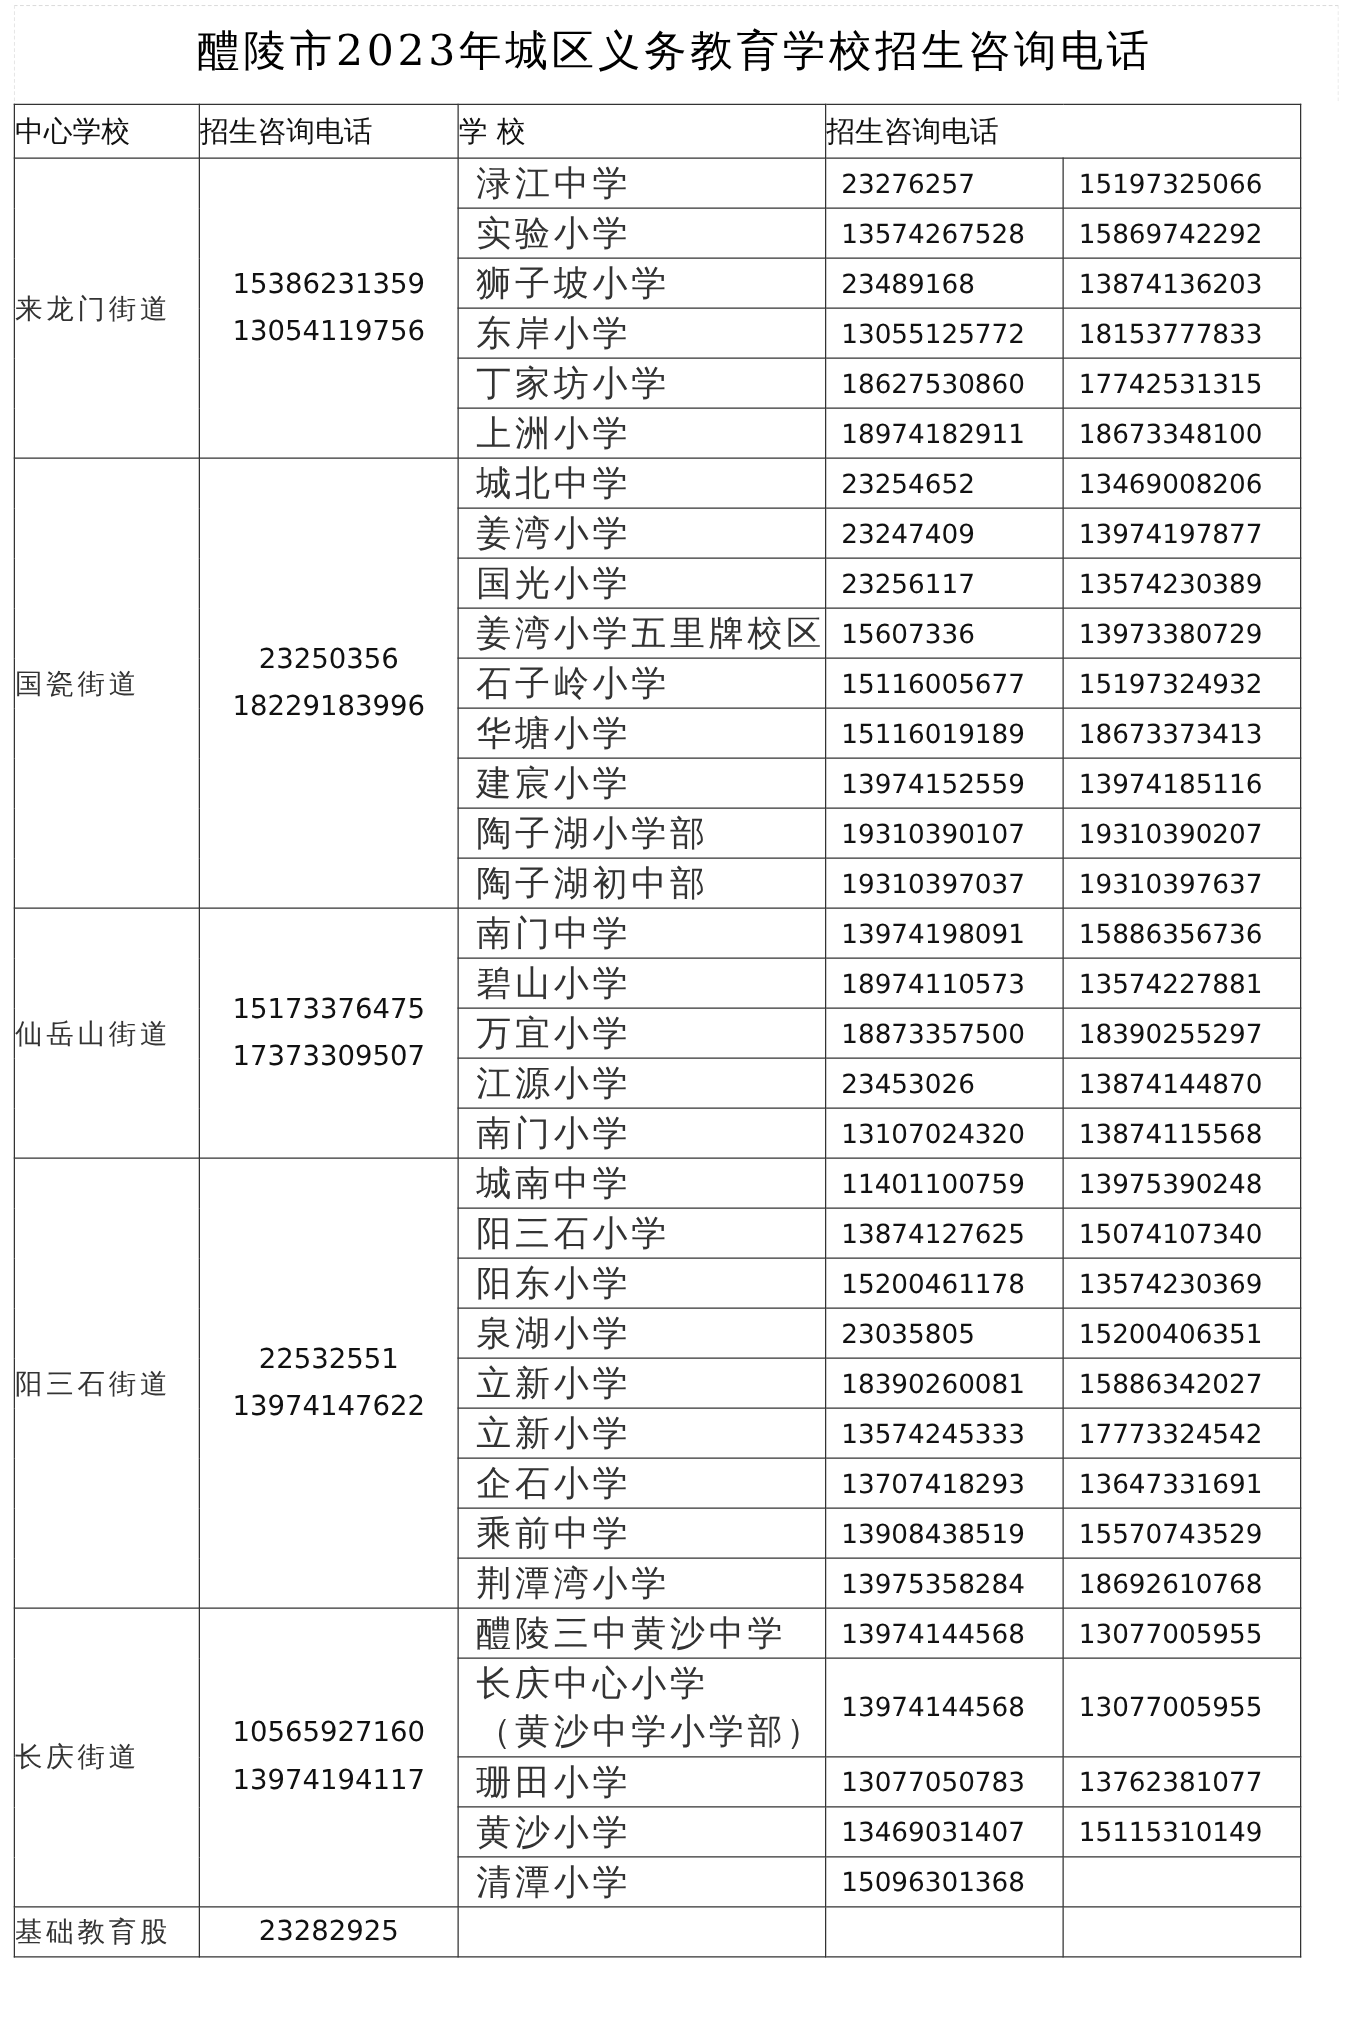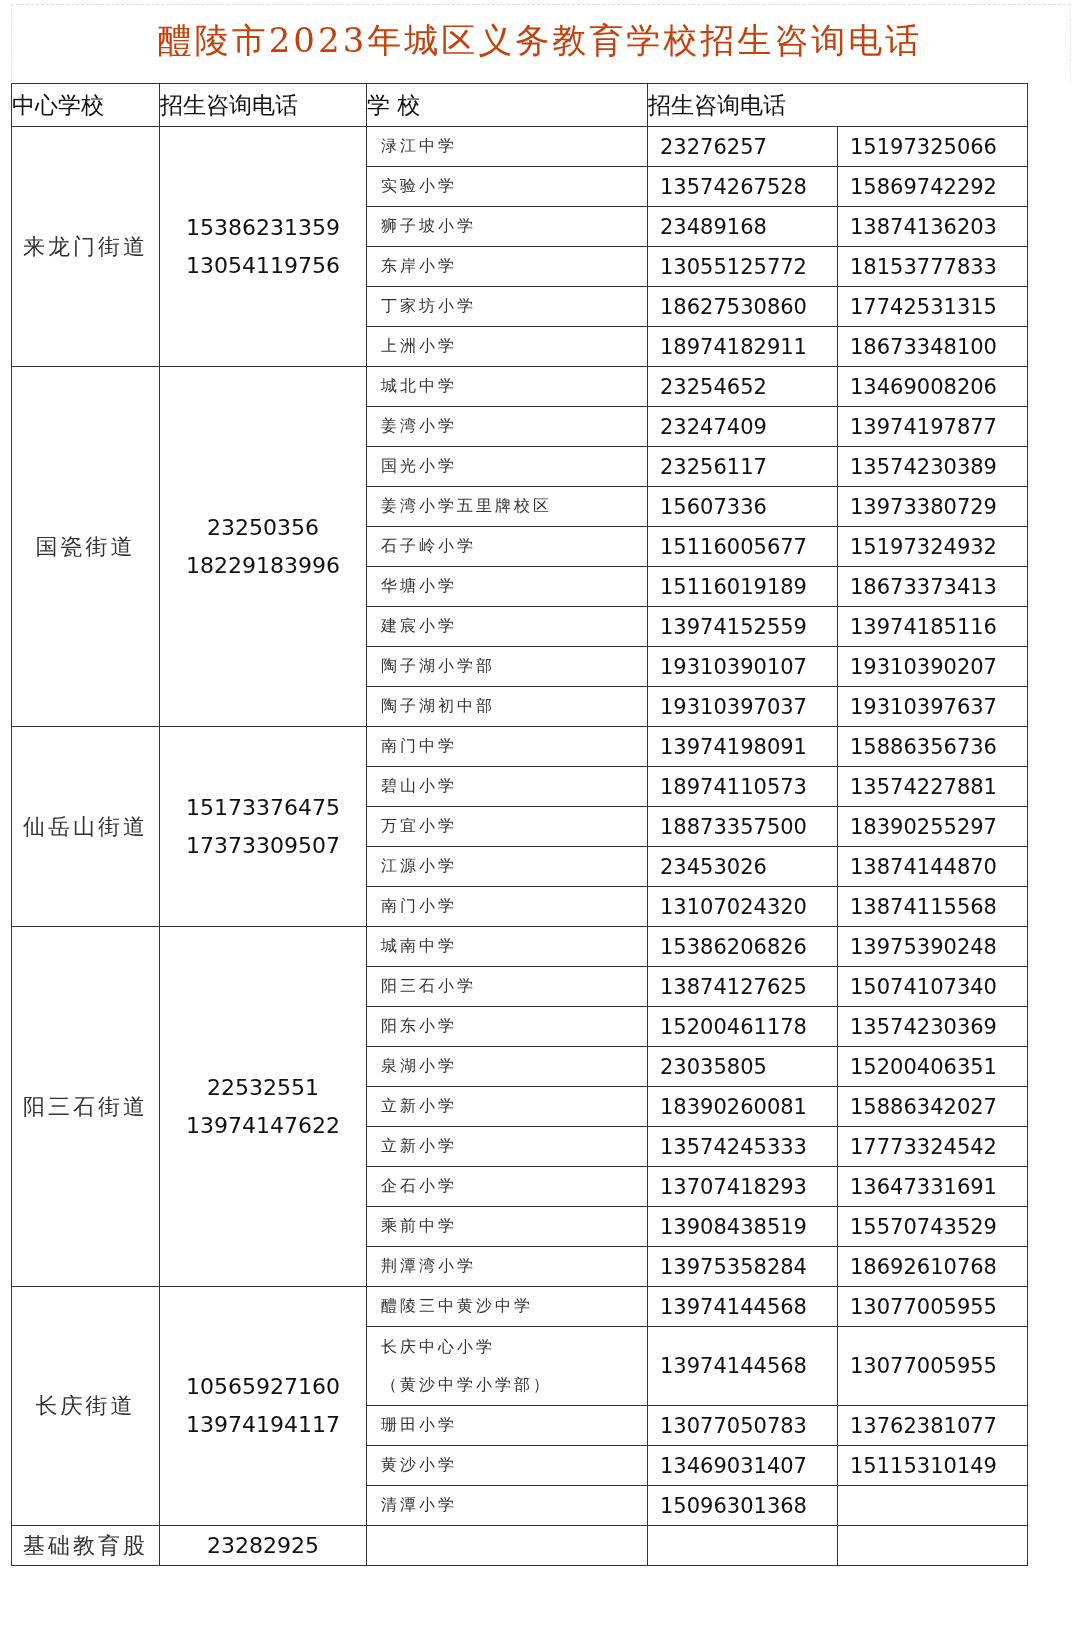--- a/index.html
+++ b/index.html
@@ -1,25 +1,25 @@
 <!DOCTYPE html>
 <html><head>
 <meta charset="utf-8">
 <style>
   html, body { margin:0; padding:0; background:#ffffff; }
   body { width:1080px; height:1632px; position:relative; overflow:hidden; font-family:"DejaVu Sans", sans-serif; color:#111; }
   .frame { position:absolute; left:11px; top:4px; width:1058px; height:76px; border-top:1px dashed #dcdcdc; border-left:1px dashed #e6e6e6; border-right:1px dashed #e6e6e6; }
-  .title { position:absolute; left:0; top:18px; width:1080px; text-align:center; font-family:"DejaVu Serif", serif; font-size:34px; letter-spacing:3px; color:#c2410c; }
+  .title { position:absolute; left:0; top:18px; width:1080px; text-align:center; font-family:"DejaVu Serif", serif; font-size:34px; letter-spacing:3px; color:#000000; }
   table { position:absolute; left:11px; top:83px; border-collapse:collapse; table-layout:fixed; }
   td, th { border:1.5px solid #333; padding:0; font-weight:normal; }
   th { height:42px; font-size:23px; font-family:"DejaVu Sans", sans-serif; color:#111; text-align:left; }
   td.row { height:39px; }
-  td.school { font-family:"DejaVu Serif", serif; font-size:16px; letter-spacing:3px; color:#333; padding-left:14px; text-align:left; white-space:nowrap; }
+  td.school { font-family:"DejaVu Serif", serif; font-size:28px; letter-spacing:3px; color:#333; padding-left:14px; text-align:left; white-space:nowrap; }
   td.phone { font-family:"DejaVu Sans", sans-serif; font-size:21px; color:#111; padding-left:12px; text-align:left; }
-  td.center { font-family:Liberation Mono, monospace; font-size:22px; letter-spacing:3px; color:#333; text-align:center; }
+  td.center { font-family:Liberation Mono, monospace; font-size:22px; letter-spacing:3px; color:#333; }
   td.cphone { font-family:"DejaVu Sans", sans-serif; font-size:22px; color:#111; text-align:center; line-height:38px; }
   .cp-line { display:block; }
   .two-line { line-height:38px; }
   .two-line span { display:block; }
 </style>
 </head>
 <body>
 
 <div class="frame"></div>
 <div class="title">醴陵市2023年城区义务教育学校招生咨询电话</div>
@@ -160,21 +160,21 @@
       <td class="phone">13874115568</td>
     </tr>
 
     <tr>
       <td rowspan="9" class="center">阳三石街道</td>
       <td rowspan="9" class="cphone">
         <span class="cp-line">22532551</span>
         <span class="cp-line">13974147622</span>
       </td>
       <td class="row school">城南中学</td>
-      <td class="phone">15386206826</td>
+      <td class="phone">11401100759</td>
       <td class="phone">13975390248</td>
     </tr>
     <tr>
       <td class="row school">阳三石小学</td>
       <td class="phone">13874127625</td>
       <td class="phone">15074107340</td>
     </tr>
     <tr>
       <td class="row school">阳东小学</td>
       <td class="phone">15200461178</td>

